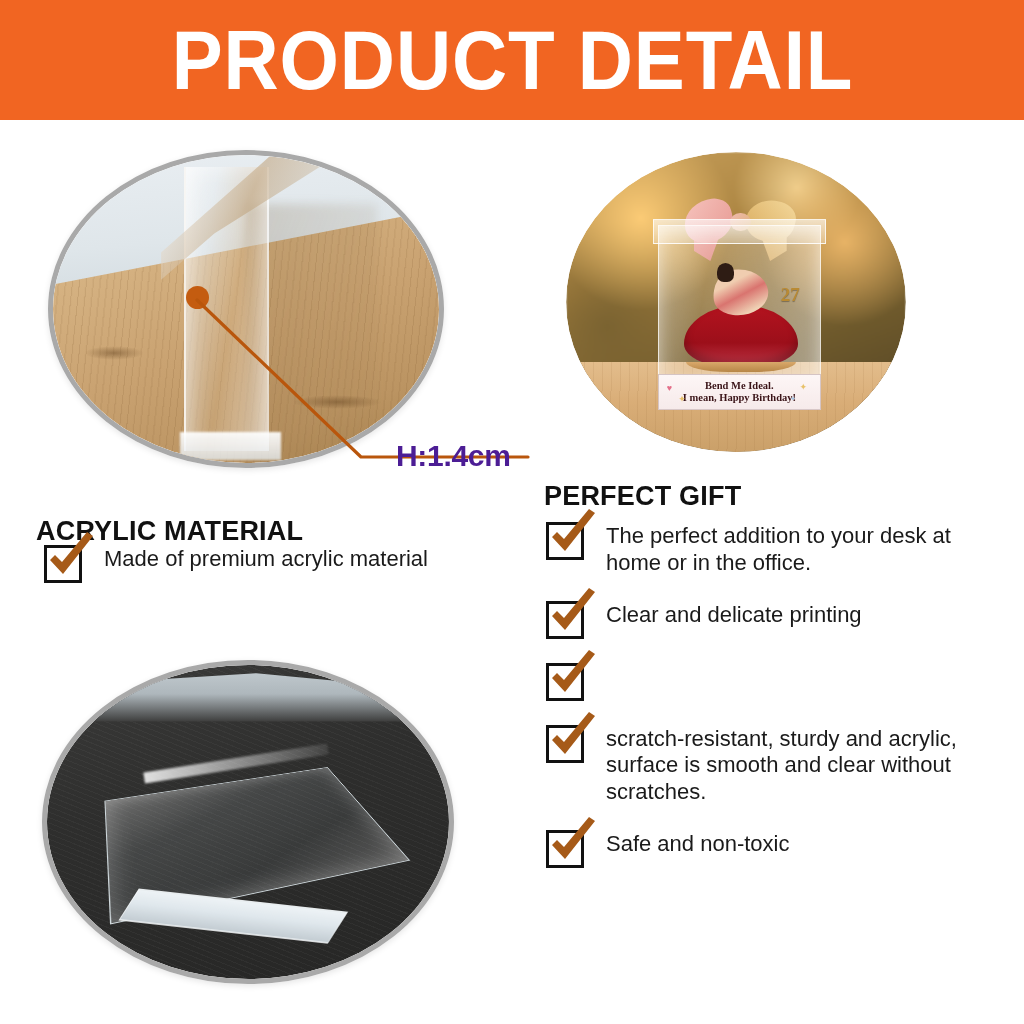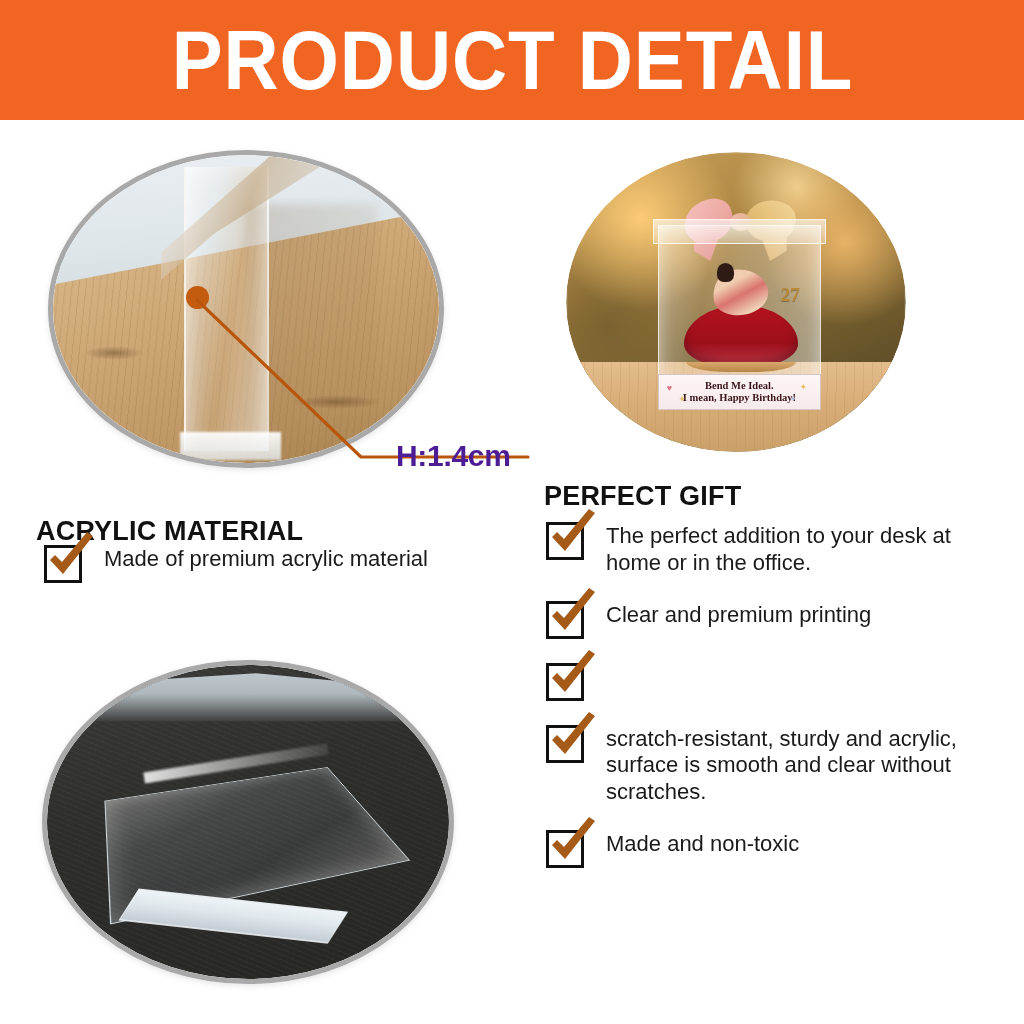--- a/index.html
+++ b/index.html
@@ -411,21 +411,21 @@
         </svg>
     </div>
     <div class="feature-text">The perfect addition to your desk at home or in the office.</div>
   </div>
   <div class="feature-item">
     <div class="checkbox">
       <svg width="58" height="58" viewBox="0 0 58 58">
           <path d="M7 28 L20 42 L50 4 L44 0 L19 30 L12 23 Z" fill="#a65a18"></path>
         </svg>
     </div>
-    <div class="feature-text">Clear and premium printing</div>
+    <div class="feature-text">Clear and delicate printing</div>
   </div>
   <div class="feature-item">
     <div class="checkbox">
       <svg width="58" height="58" viewBox="0 0 58 58">
           <path d="M7 28 L20 42 L50 4 L44 0 L19 30 L12 23 Z" fill="#a65a18"></path>
         </svg>
     </div>
   </div>
   <div class="feature-item">
     <div class="checkbox">
@@ -434,15 +434,15 @@
         </svg>
     </div>
     <div class="feature-text">scratch-resistant, sturdy and acrylic, surface is smooth and clear without scratches.</div>
   </div>
   <div class="feature-item">
     <div class="checkbox">
       <svg width="58" height="58" viewBox="0 0 58 58">
           <path d="M7 28 L20 42 L50 4 L44 0 L19 30 L12 23 Z" fill="#a65a18"></path>
         </svg>
     </div>
-    <div class="feature-text">Made and non-toxic</div>
+    <div class="feature-text">Safe and non-toxic</div>
   </div>
 </div>
 
 </body></html>

